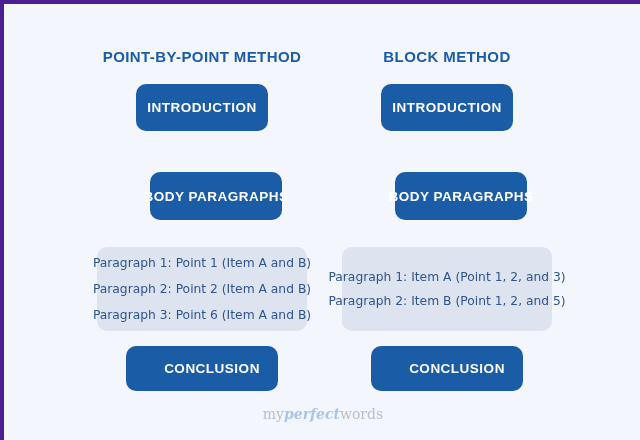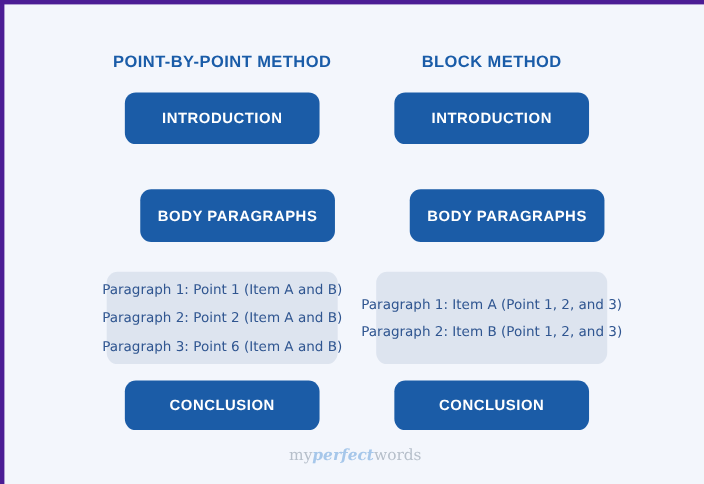--- a/index.html
+++ b/index.html
@@ -29,37 +29,37 @@
     letter-spacing: 0.4px;
     color: #1a5ca8;
     white-space: nowrap;
     text-align: center;
   }
 
   .bluebox {
     position: absolute;
     left: 50%;
     transform: translateX(-50%);
-    width: 177px;
+    width: 132px;
     background: #1b5ca7;
     border-radius: 10px;
     display: flex;
     align-items: center;
     justify-content: center;
   }
   .bluebox span {
     color: #ffffff;
     font-size: 13.5px;
     font-weight: bold;
     letter-spacing: 0.5px;
     white-space: nowrap;
   }
   .box-intro      { top: 80px;  height: 47px; }
   .box-body       { top: 168px; height: 48px; margin-left: 14px; }
-  .box-conclusion { top: 342px; height: 45px; }
+  .box-conclusion { top: 342px; height: 45px; padding-left: 20px; }
 
   .panel {
     position: absolute;
     top: 243px;
     left: 50%;
     transform: translateX(-50%);
     width: 210px;
     height: 84px;
     background: #dde4ef;
     border-radius: 10px;
@@ -129,21 +129,21 @@
     <div class="bluebox box-intro">
       <span>INTRODUCTION</span>
     </div>
 
     <div class="bluebox box-body">
       <span>BODY PARAGRAPHS</span>
     </div>
 
     <div class="panel panel-2lines">
       <p>Paragraph 1: Item A (Point 1, 2, and 3)</p>
-      <p>Paragraph 2: Item B (Point 1, 2, and 3)</p>
+      <p>Paragraph 2: Item B (Point 1, 2, and 5)</p>
     </div>
 
     <div class="bluebox box-conclusion">
       <span>CONCLUSION</span>
     </div>
   </section>
 
   <div class="watermark">
     <span class="wm-pre">my</span><span class="wm-mid">perfect</span><span class="wm-post">words</span>
   </div>

